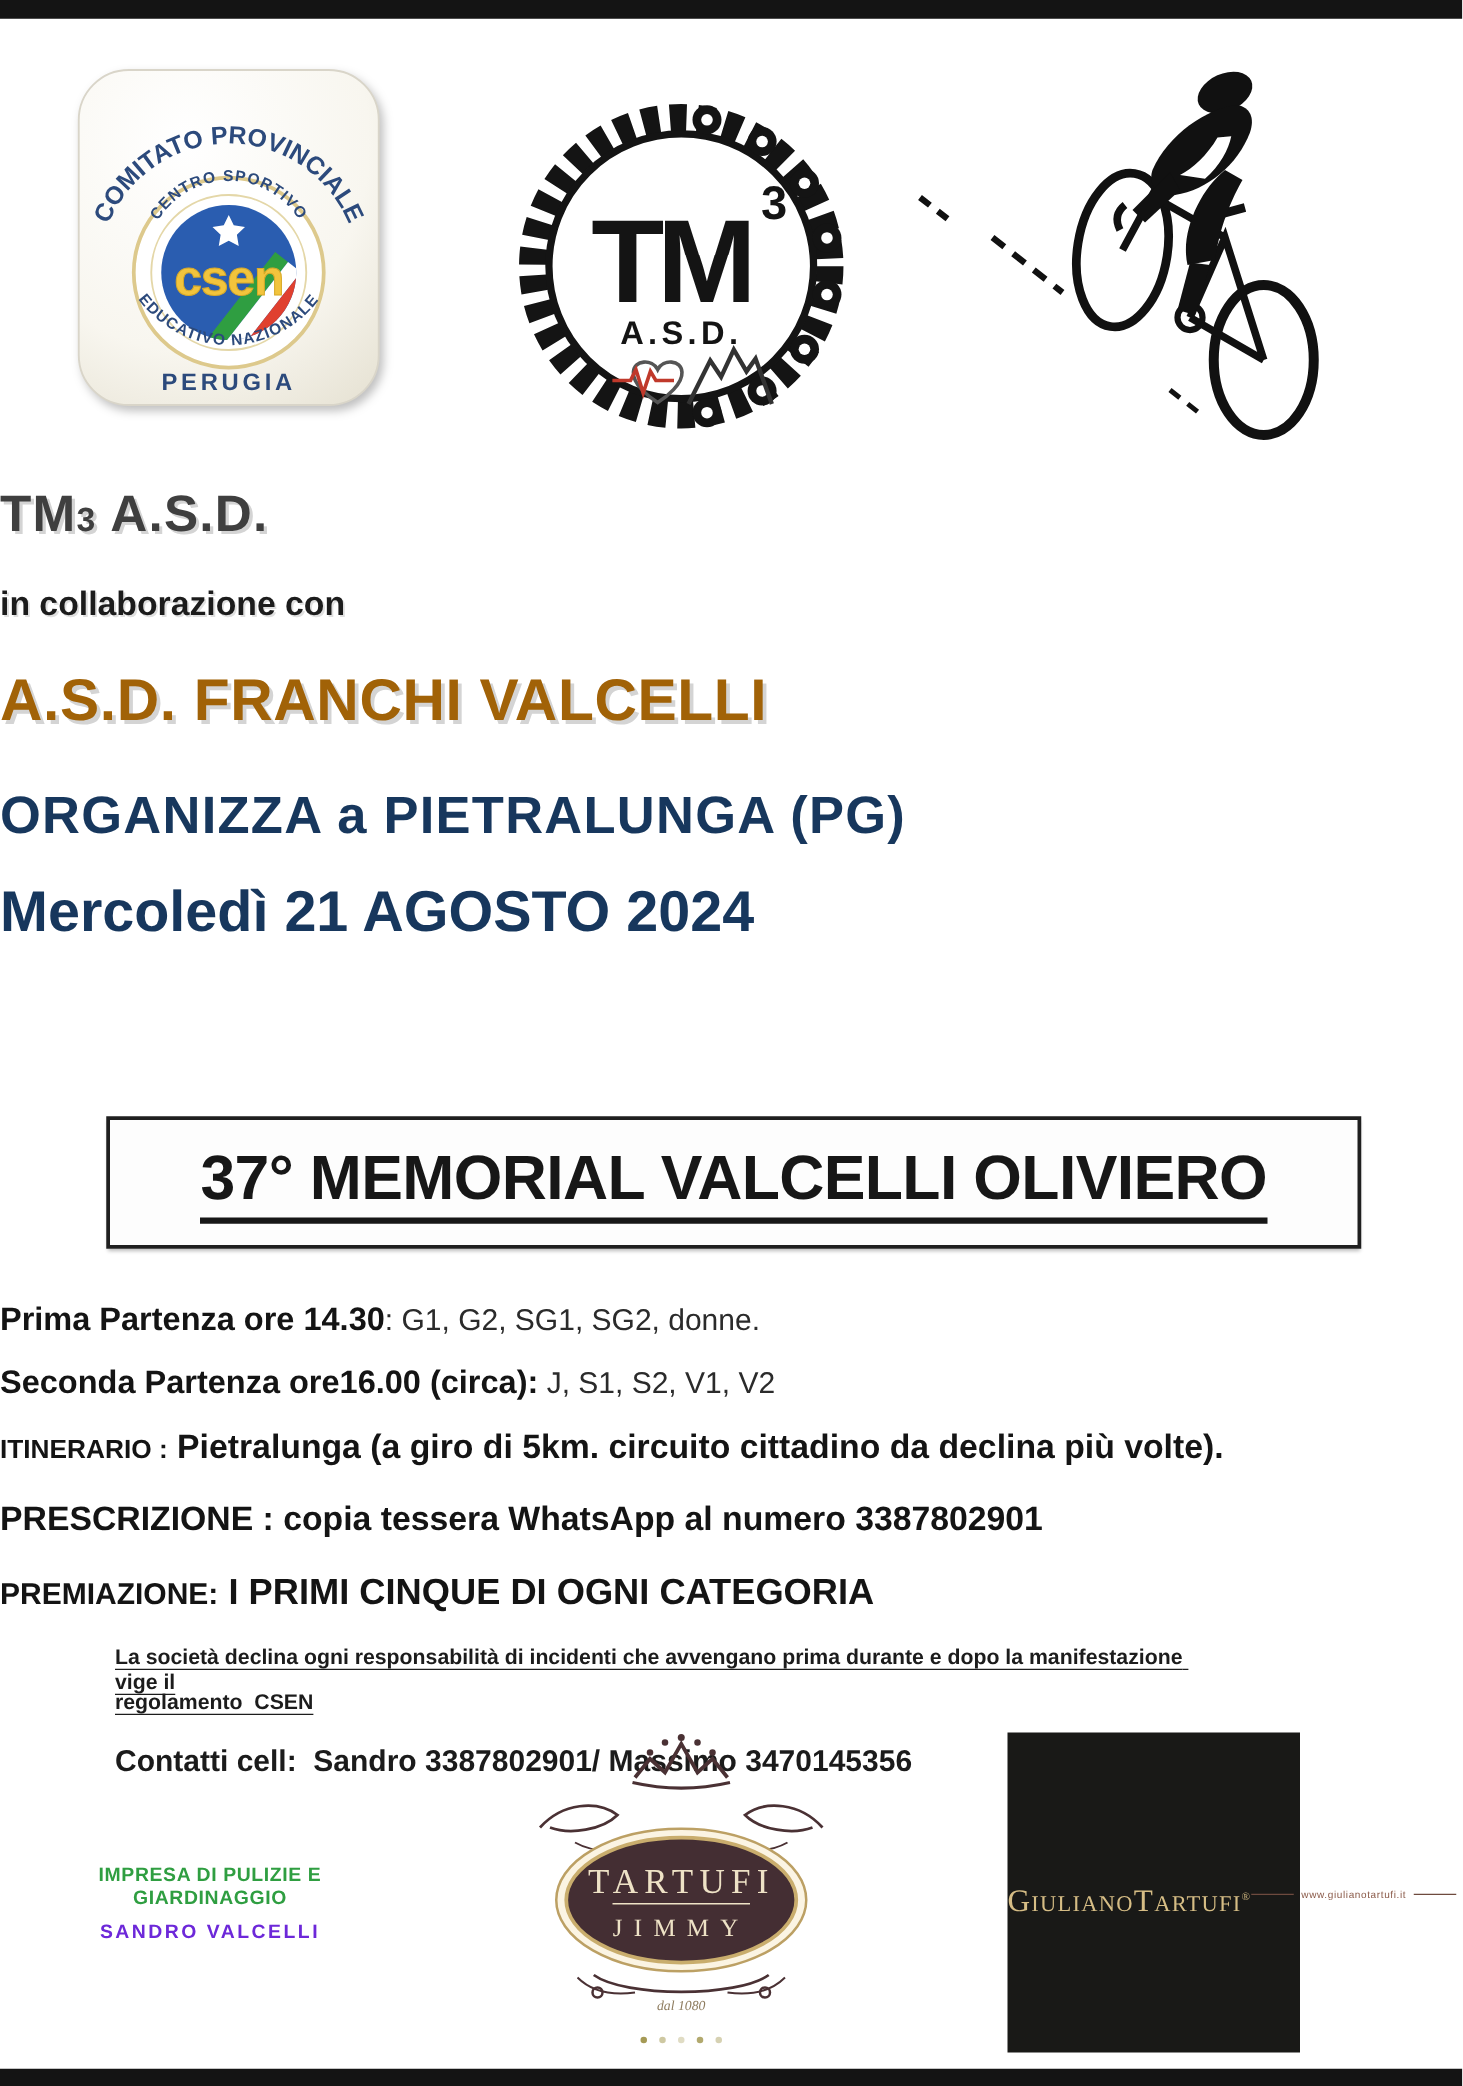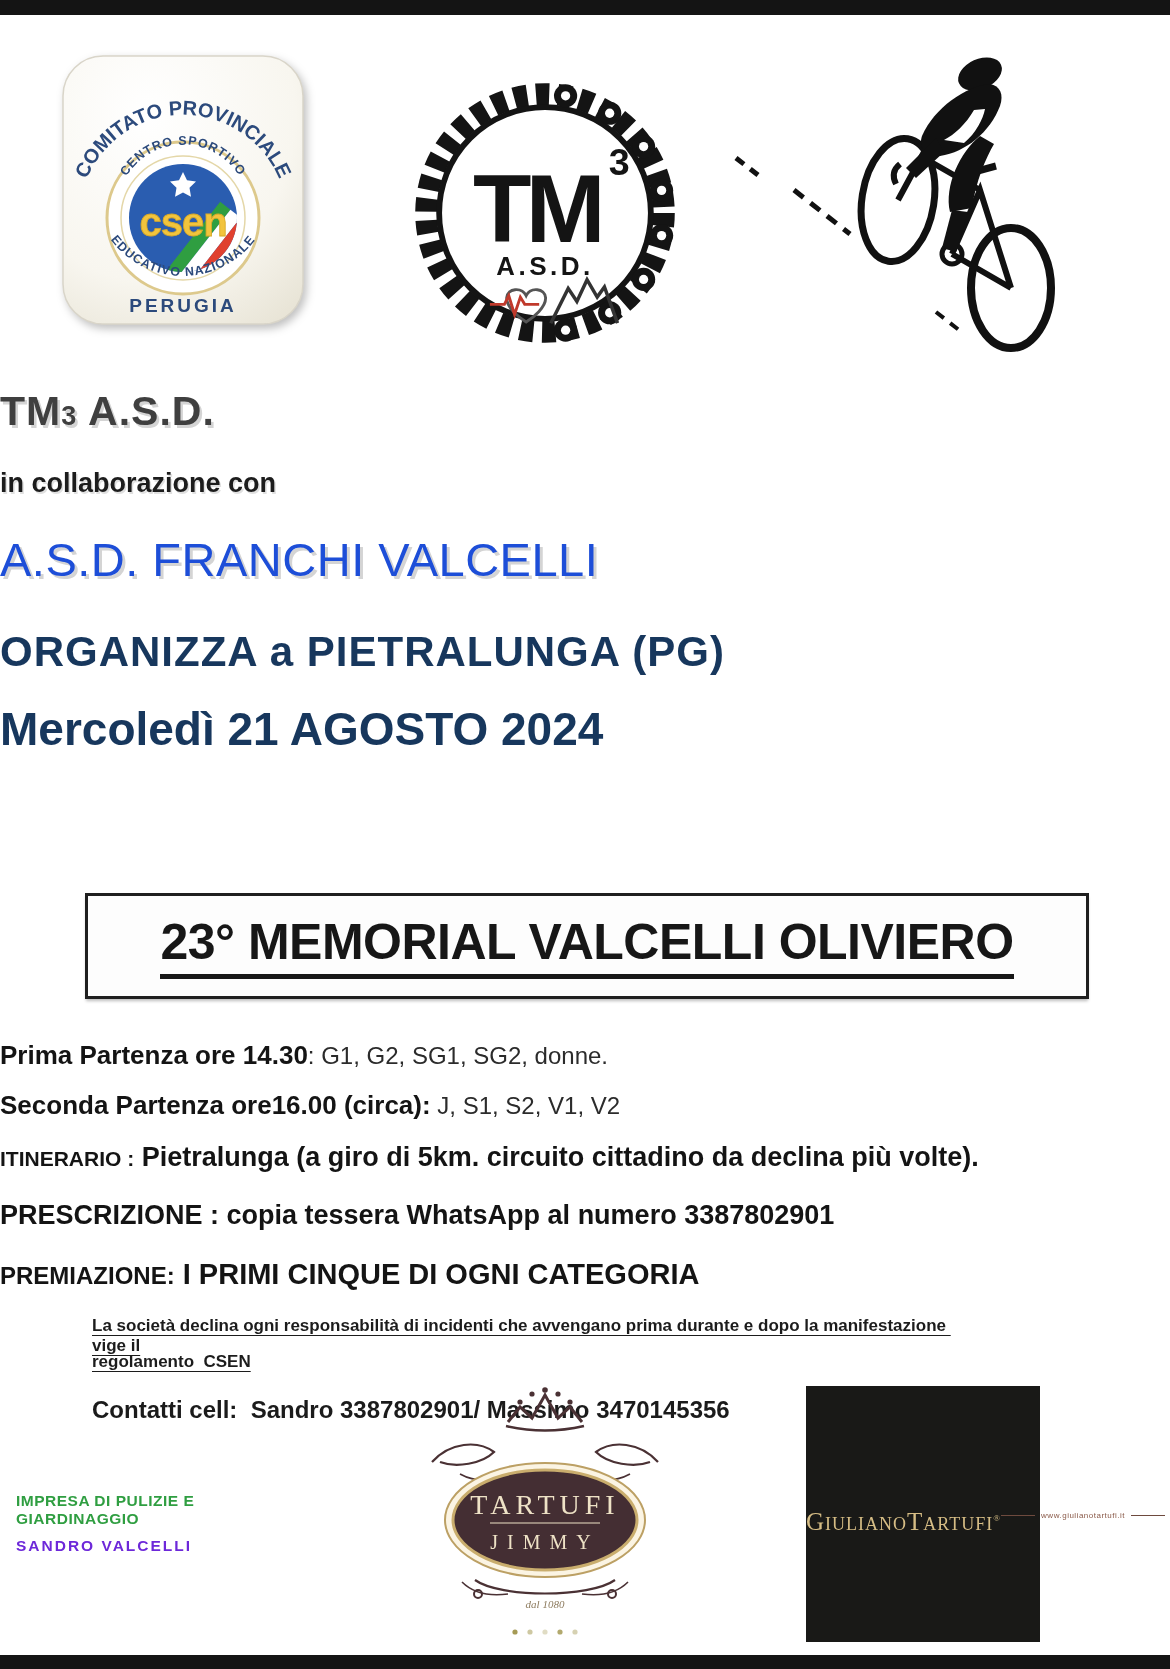--- a/index.html
+++ b/index.html
@@ -10,21 +10,21 @@
   .bar{position:absolute;left:0;width:100%;background:#141414;}
   .bar.top{top:0;height:15px;}
   .bar.bottom{bottom:0;height:14px;}
 
   .line{position:absolute;left:0;width:100%;text-align:left;color:#1b1b1b;}
 
   .org-title{top:388px;font-size:41px;font-weight:600;color:#3f3f3f;
     text-shadow:2.5px 2.5px 0 #d4d4d4;letter-spacing:1px;}
   .org-title .sub3{font-size:27px;}
   .collab{top:468px;font-size:27px;font-weight:700;color:#1c1c1c;text-shadow:1.5px 1.5px 0 #e0e0e0;}
-  .partner{top:532px;font-size:47px;font-weight:400;color:#1d4ed8;
+  .partner{top:532px;font-size:47px;font-weight:700;color:#a16207;
     text-shadow:3px 3px 0 #d4d4d4;letter-spacing:0.5px;}
   .organizza{top:628px;font-size:42px;font-weight:800;color:#17375d;letter-spacing:1px;}
   .racedate{top:702px;font-size:46px;font-weight:800;color:#17375d;}
   .race-intro{top:844px;font-size:25px;font-weight:700;color:#101010;letter-spacing:-0.3px;}
 
   .title-box{position:absolute;left:85px;top:893px;width:998px;height:100px;
     border:3px solid #1f1f1f;background:#fdfdfd;display:flex;align-items:center;justify-content:center;
     box-shadow:0 3px 3px -1px #bdbdbd;}
   .title-box .u{font-size:50px;font-weight:700;color:#171717;letter-spacing:-0.5px;
     border-bottom:5px solid #171717;padding-bottom:3px;}
@@ -41,21 +41,21 @@
   .awards .txt{font-size:29px;font-weight:800;color:#141414;}
 
   .disclaimer{position:absolute;left:92px;width:890px;text-align:left;
     font-size:17px;font-weight:700;color:#1c1c1c;text-decoration:underline;
     text-underline-offset:4px;white-space:pre-wrap;}
   .disc1{top:1316px;}
   .disc2{top:1352px;}
   .contacts{position:absolute;left:92px;top:1396px;width:900px;text-align:left;
     font-size:24px;font-weight:700;color:#1b1b1b;white-space:pre-wrap;}
 
-  .sponsor-green{position:absolute;left:16px;top:1492px;width:304px;
+  .sponsor-green{position:absolute;left:16px;top:1492px;width:304px;text-align:center;
     color:#2f9e41;font-weight:800;}
   .sponsor-green .g1{font-size:15.5px;letter-spacing:0.5px;}
   .sponsor-green .g2{font-size:15.5px;letter-spacing:2px;margin-top:9px;color:#6d28d9;}
 
   .csen-logo{position:absolute;left:56px;top:46px;filter:drop-shadow(3px 4px 4px rgba(0,0,0,0.25));}
   .tm3-logo{position:absolute;left:400px;top:68px;}
   .cyclist{position:absolute;left:728px;top:40px;}
   .jimmy-logo{position:absolute;left:420px;top:1382px;}
 
   .giuliano{position:absolute;left:806px;top:1386px;width:234px;height:256px;
@@ -170,21 +170,21 @@
 
   <div class="line org-title">
     <span>TM</span><span class="sub3">3</span><span> A.S.D.</span>
   </div>
   <div class="line collab">in collaborazione con</div>
   <div class="line partner">A.S.D. FRANCHI VALCELLI</div>
   <div class="line organizza">ORGANIZZA a PIETRALUNGA (PG)</div>
   <div class="line racedate">Mercoledì 21 AGOSTO 2024</div>
 
   <div class="title-box">
-    <span class="u">23° MEMORIAL VALCELLI OLIVIERO</span>
+    <span class="u">37° MEMORIAL VALCELLI OLIVIERO</span>
   </div>
 
   <div class="line starts start1">
     <span class="b">Prima Partenza ore 14.30</span><span>: G1, G2, SG1, SG2, donne.</span>
   </div>
   <div class="line starts start2">
     <span class="b">Seconda Partenza ore16.00 (circa):</span><span> J, S1, S2, V1, V2</span>
   </div>
   <div class="line itinerary">
     <span class="lbl">ITINERARIO :</span><span> Pietralunga (a giro di 5km. circuito cittadino da declina più volte).</span>

